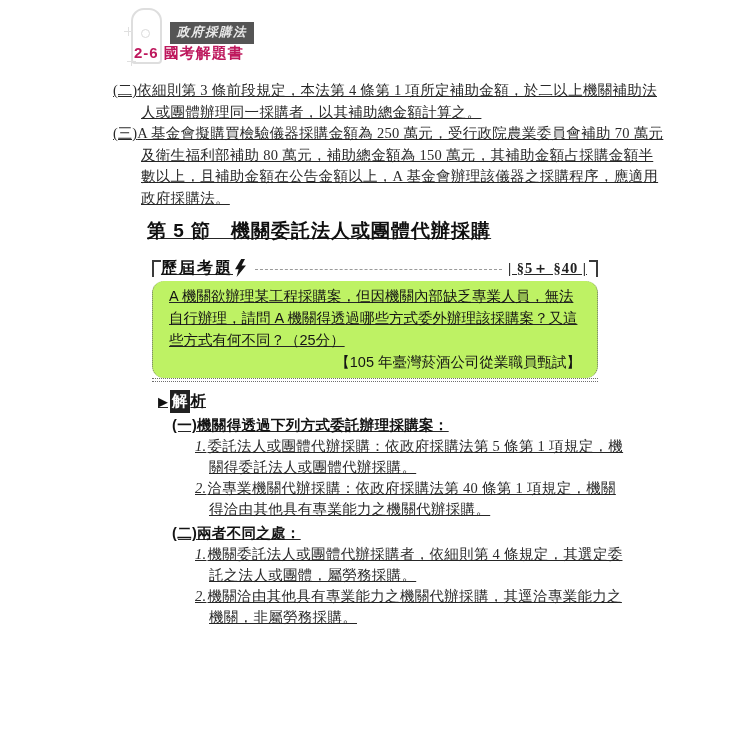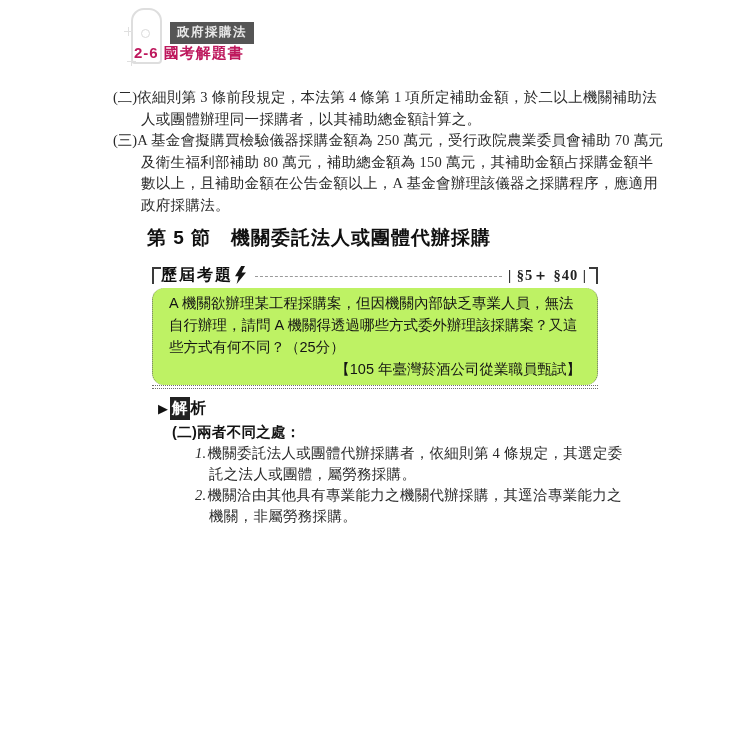--- a/index.html
+++ b/index.html
@@ -15,26 +15,26 @@
   .logo-dot { position:absolute; left:15px; top:24px; width:7px; height:7px;
     border:1.5px solid #dadada; border-radius:50%; }
   .logo-cross1, .logo-cross2 { position:absolute; width:9px; height:9px; }
   .logo-cross1 { left:-2px; top:22px; }
   .logo-cross2 { left:1px; top:52px; }
   .logo-cross1::before, .logo-cross2::before { content:""; position:absolute; left:4px; top:0; width:1px; height:9px; background:#e0e0e0; }
   .logo-cross1::after, .logo-cross2::after { content:""; position:absolute; left:0; top:4px; width:9px; height:1px; background:#e0e0e0; }
 
   .book-badge { position:absolute; left:170px; top:22px; background:#555555; color:#e9e9e9;
     font-family:"Liberation Sans","DejaVu Sans",sans-serif; font-size:12.5px; font-weight:bold;
-    padding:2px 7px 3px; letter-spacing:1.5px; }
+    padding:2px 7px 3px; letter-spacing:1.5px;font-style:italic; }
   .page-label { position:absolute; left:134px; top:44px; color:#be185d;
     font-family:"Liberation Sans","DejaVu Sans",sans-serif; font-weight:bold; font-size:15px; letter-spacing:1px; }
 
   
-  .content { position:absolute; left:95px; top:87px; width:572px; }
+  .content { position:absolute; left:95px; top:80px; width:572px;text-decoration:underline; }
 
   .intro p { margin:0; font-size:14.5px; line-height:21.5px; color:#2a2a2a;
     padding-left:46px; text-indent:-28px; letter-spacing:0.3px; }
   .intro .marker { letter-spacing:0; }
 
   .section-heading { margin:10px 0 0 52px; color:#101010;
     font-family:"Liberation Sans","DejaVu Sans",sans-serif; font-weight:bold;
     font-size:19px; line-height:24px; letter-spacing:1px; }
 
   
@@ -123,20 +123,25 @@
     </div>
 
 
     <div class="analysis">
       <div class="analysis-title">
         <span class="arrow">▶</span>
         <span class="t-hl">解</span>
         <span class="t-rest">析</span>
       </div>
 
+      <div>
+        <p class="ana-heading"><span>(一)</span><span>機關得透過下列方式委託辦理採購案：</span></p>
+        <p class="ana-item"><span class="ana-num">1.</span><span>委託法人或團體代辦採購：依政府採購法第 5 條第 1 項規定，機關得委託法人或團體代辦採購。</span></p>
+        <p class="ana-item"><span class="ana-num">2.</span><span>洽專業機關代辦採購：依政府採購法第 40 條第 1 項規定，機關得洽由其他具有專業能力之機關代辦採購。</span></p>
+      </div>
 
       <div>
         <p class="ana-heading"><span>(二)</span><span>兩者不同之處：</span></p>
         <p class="ana-item"><span class="ana-num">1.</span><span>機關委託法人或團體代辦採購者，依細則第 4 條規定，其選定委託之法人或團體，屬勞務採購。</span></p>
         <p class="ana-item"><span class="ana-num">2.</span><span>機關洽由其他具有專業能力之機關代辦採購，其逕洽專業能力之機關，非屬勞務採購。</span></p>
       </div>
     </div>
 
   </div>
 </div>

